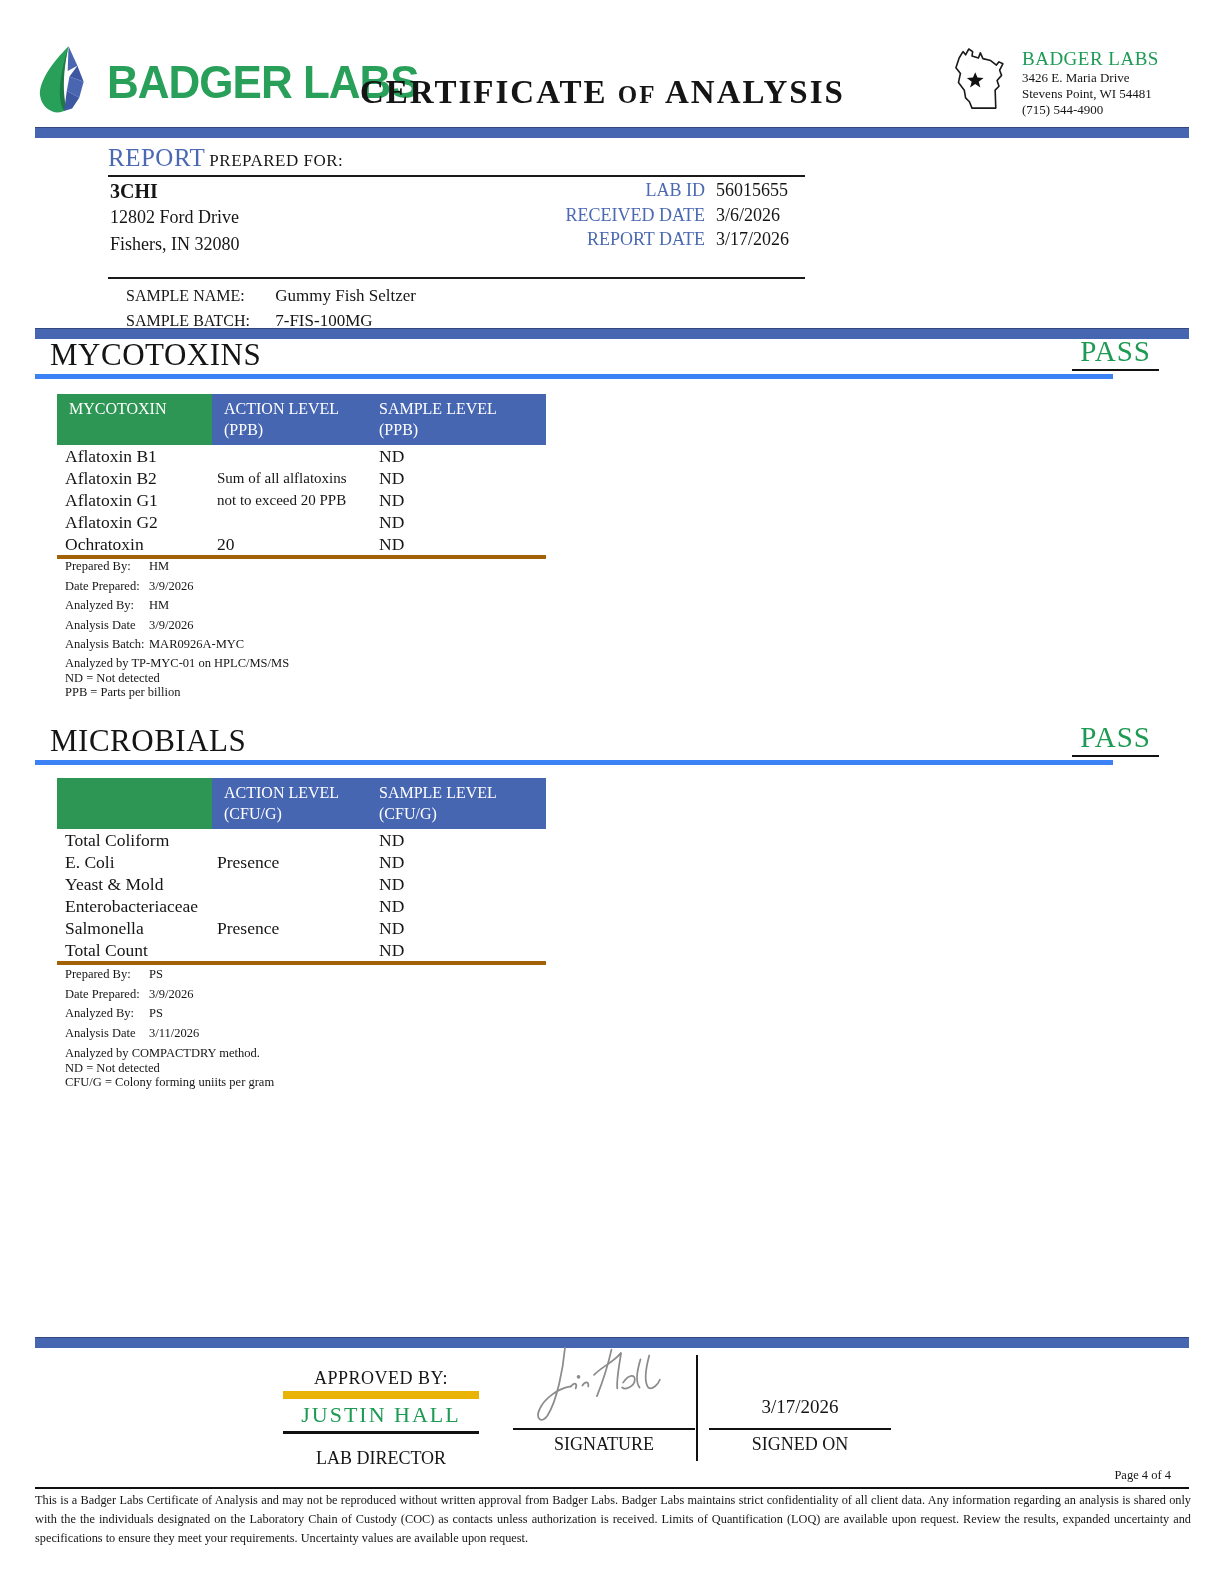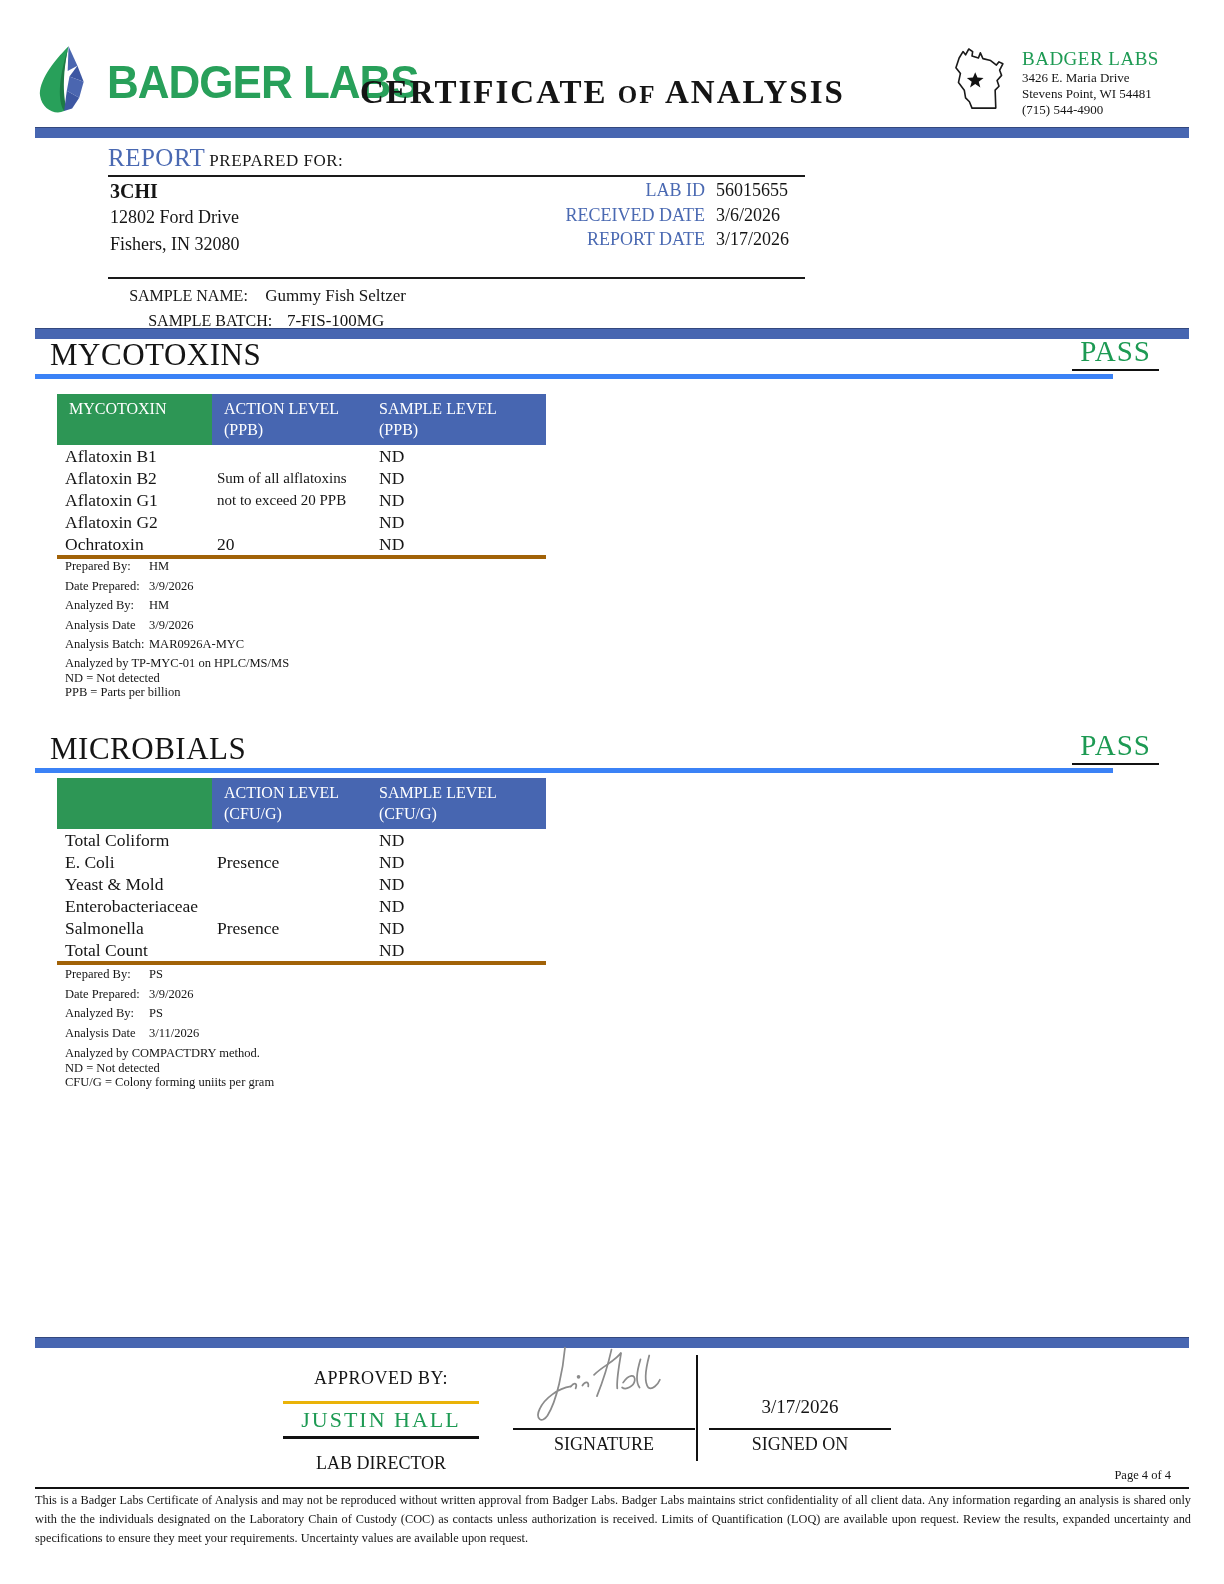--- a/index.html
+++ b/index.html
@@ -36,27 +36,27 @@
   .report-head{left:108px;top:144px;width:697px;border-bottom:2px solid #1a1a1a;padding-bottom:3px;}
   .report-word{color:var(--label-blue);font-size:25px;letter-spacing:.5px;}
   .prepared-word{font-size:17px;letter-spacing:.5px;}
   .client{left:110px;top:178px;font-size:18px;line-height:27px;}
   .client-name{font-weight:700;font-size:20px;line-height:26px;}
   .meta-grid{left:440px;top:178px;width:365px;}
   .meta-row{display:flex;line-height:24.5px;font-size:18px;}
   .meta-label{flex:1;text-align:right;color:var(--label-blue);}
   .meta-value{width:100px;padding-left:11px;text-align:left;}
   .rule-sample{left:108px;top:277px;width:697px;border-top:2px solid #1a1a1a;}
-  .samples{left:116px;top:283px;font-size:17px;text-align:center;}
+  .samples{left:126px;top:283px;font-size:17px;}
   .sample-row{line-height:25px;}
   .sample-label{display:inline-block;width:145px;font-size:16px;}
 
   
   .sec-head{left:35px;width:1078px;height:37px;border-bottom:5px solid #3b82f6;}
-  .sec1{top:342px;} .sec2{top:728px;margin-top:8px;}
+  .sec1{top:342px;} .sec2{top:728px;}
   .sec-title{position:absolute;left:15px;bottom:1px;font-size:31px;letter-spacing:.5px;}
   .sec-status{position:absolute;right:-46px;bottom:3px;font-size:29px;color:var(--pass-green);
     border-bottom:2px solid #111;padding:0 8px 1px 8px;letter-spacing:1px;}
 
   .coa-table{left:57px;width:489px;border-bottom:4px solid #a16207;}
   .tbl1{top:394px;} .tbl2{top:778px;}
   .thead{display:grid;grid-template-columns:155px 155px 179px;color:#fff;font-size:16px;line-height:21px;}
   .th{padding:4px 0 5px 12px;background:var(--accent);min-height:49px;}
   .th.green{background:var(--table-green);}
   .trow{display:grid;grid-template-columns:155px 155px 179px;font-size:17.5px;line-height:22px;}
@@ -66,21 +66,21 @@
   .td.sample{padding-left:12px;}
 
   .meta-block{font-size:12.5px;line-height:19.5px;}
   .mb1{left:65px;top:557px;} .mb2{left:65px;top:965px;}
   .mlabel{display:inline-block;width:84px;}
   .notes{font-size:12.5px;line-height:14.5px;}
   .nt1{left:65px;top:656px;} .nt2{left:65px;top:1046px;}
 
   
   .approve-box{left:283px;top:1368px;width:196px;text-align:center;}
-  .approved-label{font-size:18px;letter-spacing:.5px;padding-bottom:12px;border-bottom:3px solid #eab308;}
+  .approved-label{font-size:18px;letter-spacing:.5px;padding-bottom:2px;border-bottom:8px solid #eab308;}
   .approver-name{color:var(--pass-green);font-size:22px;letter-spacing:2px;line-height:32px;border-bottom:3px solid #111;}
   .approver-title{font-size:18px;padding-top:14px;}
   .sig-img{left:528px;top:1340px;}
   .sig-line{left:513px;top:1428px;width:182px;border-top:2px solid #111;}
   .date-line{left:709px;top:1428px;width:182px;border-top:2px solid #111;}
   .vline{left:696px;top:1355px;width:2px;height:106px;background:#111;}
   .signed-date{left:709px;top:1396px;width:182px;text-align:center;font-size:19px;}
   .sig-label{left:513px;top:1434px;width:182px;text-align:center;font-size:18px;}
   .signed-label{left:709px;top:1434px;width:182px;text-align:center;font-size:18px;}
 

